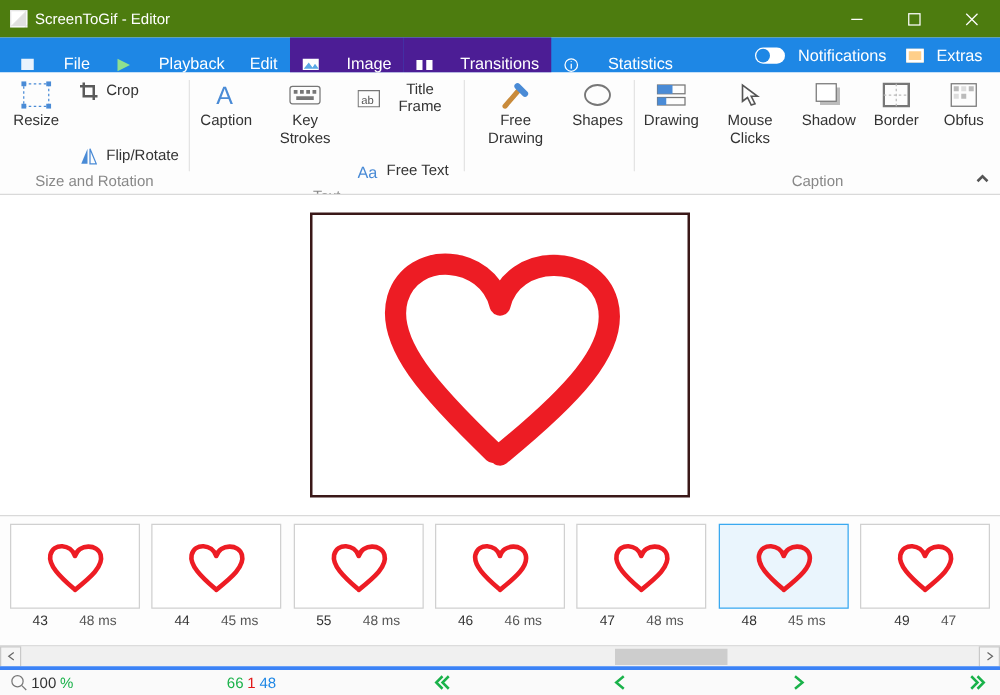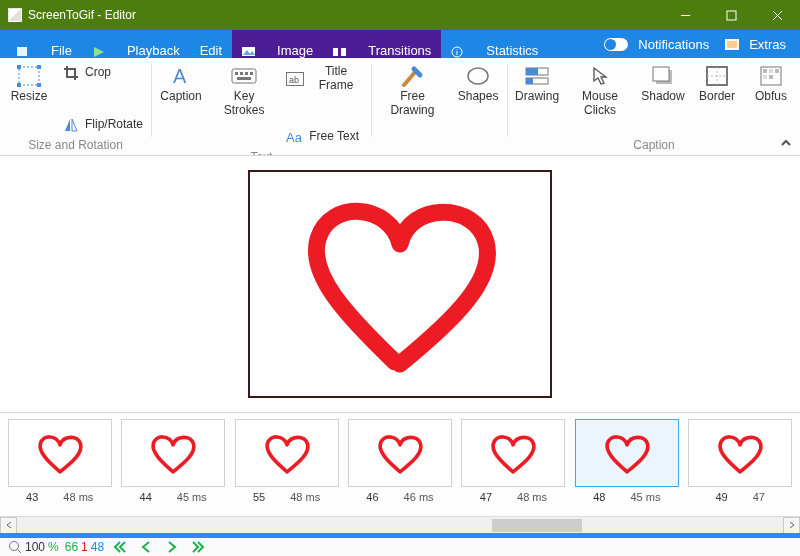--- a/index.html
+++ b/index.html
@@ -52,21 +52,21 @@
   .thumb .tlabel{display:flex;gap:25px;font-size:11px;color:#555;padding-top:4px;}
   .thumb .tlabel .idx{color:#333;}
   .miniheart{width:70px;height:46px;}
 
   
   .hscroll{height:17px;background:#f0f0f0;border-top:1px solid #dcdcdc;display:flex;align-items:center;}
   .hscroll .arrow{width:17px;height:17px;display:flex;align-items:center;justify-content:center;border:1px solid #c9c9c9;background:#f5f5f5;}
   .hscroll .track{flex:1;position:relative;height:15px;}
   .hscroll .thumbbar{position:absolute;left:62%;top:1px;height:13px;width:90px;background:#cdcdcd;}
 
-  .status { height:23px; border-top:5px solid #3b82f6; background:#fafafa; display:flex; align-items:center; justify-content:flex-start; gap:6px; padding:0 8px; font-size:12px;}
+  .status { height:23px; border-top:3px solid #3b82f6; background:#fafafa; display:flex; align-items:center; justify-content:space-between; gap:6px; padding:0 8px; font-size:12px;}
   .status .grp{display:flex;align-items:center;gap:3px;}
   .status .v-green{color:#1ab24a;}
   .status .v-red{color:#e11818;}
   .status .v-blue{color:#1e87e5;}
   .navbtn{width:20px;height:18px;display:flex;align-items:center;justify-content:center;}
   .navbtn svg{stroke:#1ab24a;stroke-width:2;fill:none;}
 </style>
 </head>
 <body>
 

